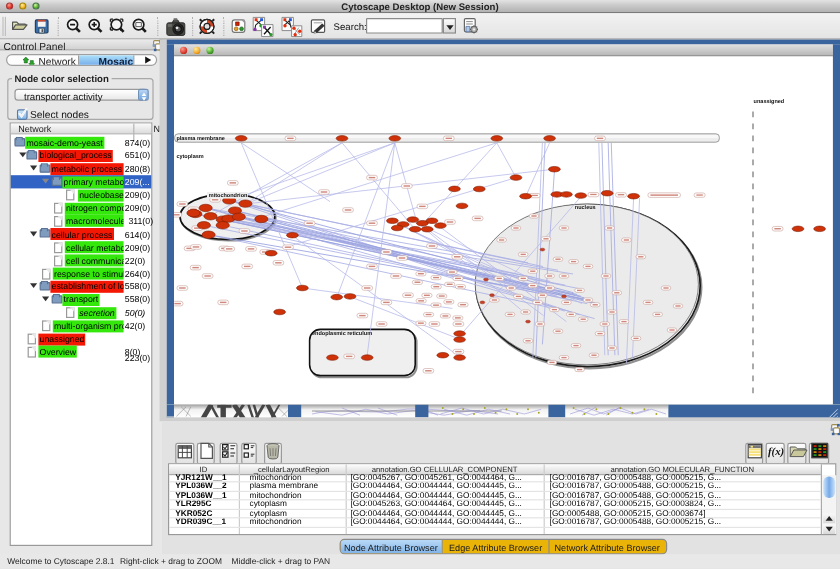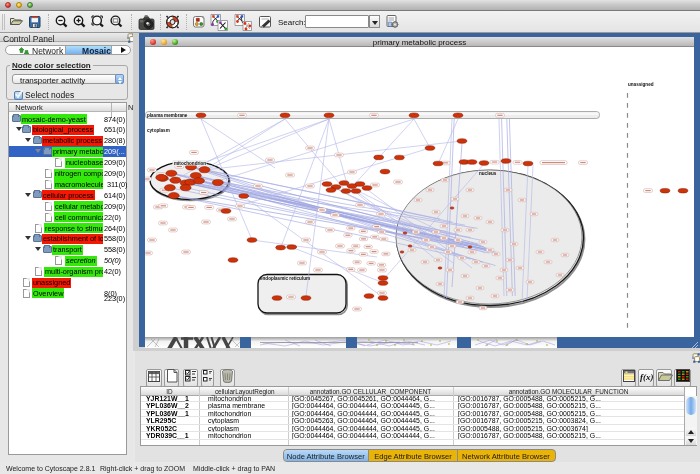--- a/index.html
+++ b/index.html
@@ -42,21 +42,21 @@
 #tabnet { position:absolute; left:0; top:0; width:59px; height:10px; font-size:8.5px;
   color:#222; padding:0.5px 0 0 26px; }
 #tabmosaic { position:absolute; left:59px; top:0; width:47px; height:10px;
   background:linear-gradient(#ade0fb,#6ba3e8); border-left:1px solid #9f9f9f; border-right:1px solid #9f9f9f;
   font-size:8.5px; font-weight:bold; color:#10203a; text-align:center; padding-top:0.5px;padding-left:16px; }
 #tabarrow { position:absolute; left:107px; top:0; width:19px; height:10px; }
 #tabarrow:after { content:""; position:absolute; left:8px; top:1.5px; border:3.5px solid transparent;
   border-left:5.5px solid #111; }
 
 #grpbox { left:6px; top:32px; width:122px; height:35px; border:1px solid #a8a8a8; border-radius:3px; }
-#grplbl { left:10px; top:28px; background:#e7e7e7; padding:0 2px; font-size:8px; font-weight:bold; color:#222;text-decoration:underline; }
+#grplbl { left:10px; top:28px; background:#e7e7e7; padding:0 2px; font-size:8px; font-weight:bold; color:#222; }
 #combo { left:12px; top:41px; width:111px; height:10px; background:linear-gradient(#ffffff,#e8e8e8);
   border:1px solid #9a9a9a; border-radius:3px; font-size:8px; color:#111; padding:0.5px 0 0 7px; }
 #combobtn { left:115px; top:41px; width:9px; height:10px; border-radius:2px;
   background:linear-gradient(#b8d6f5,#6fa5e0); border:1px solid #7090b8; }
 #combobtn i { position:absolute; left:1.5px; width:0; height:0; border:2.5px solid transparent; }
 #combobtn .up { top:0px; border-bottom:3px solid #fff; }
 #combobtn .dn { top:5.5px; border-top:3px solid #fff; }
 #cbxlbl { left:25px; top:57px; font-size:8.5px; color:#111; }
 
 #treebox { left:8px; top:69px; width:119px; height:353px; background:#fff; border:1px solid #9a9a9a; }
@@ -90,20 +90,21 @@
 
 #statusbar { left:0; top:462px; width:700px; height:12px; background:#e8e8e8; font-size:7px; color:#222; }
 #statusbar span { position:absolute; top:3px; }
 </style>
 </head>
 <body>
 <div id="titlebar" class="abs">
   <div class="tl t1"></div>
     <div class="tl t2"></div>
     <div class="tl t3"></div>
+  <div class="ttl">Cytoscape Desktop (New Session)</div>
 </div>
 <div id="toolbar" class="abs">
   <div class="grip"></div>
   <svg class="abs" style="left:0;top:0" width="700" height="33" id="tbicons" viewBox="0 11 700 33">
   <g stroke-linejoin="round">
 
   <path d="M10.5 24.5 L10.5 18.5 L14 18.5 L15.5 20 L21 20 L21 21" fill="#e8e8c0" stroke="#555" stroke-width="1"></path>
   <path d="M10.5 24.5 L13 20.8 L22.5 20.8 L19.5 24.5 Z" fill="#cfcf9e" stroke="#555" stroke-width="1"></path>
 
   <rect x="29.5" y="16.5" width="10.5" height="11" rx="1" fill="#3a6ea8" stroke="#23415f" stroke-width="1"></rect>
@@ -333,21 +334,20 @@
 </div>
 
 <div class="abs" style="left:133px;top:33px;width:567px;height:318px;background:#cfcfcf"></div>
 <div class="abs" style="left:139px;top:33px;width:561px;height:4px;background:#3a649e"></div>
 <div class="abs" style="left:139px;top:37px;width:6px;height:311px;background:#3a649e"></div>
 <div class="abs" style="left:694px;top:37px;width:6px;height:311px;background:#3a649e"></div>
 <div class="abs" style="left:145px;top:37px;width:549px;height:10px;background:linear-gradient(#e0e0e0,#b8b8b8);border-bottom:1px solid #8a8a8a">
   <div class="tl2" style="left:5px;background:radial-gradient(circle at 35% 30%, #ff9a8a, #d93a2e 60%, #8d1407)"></div>
   <div class="tl2" style="left:16px;background:radial-gradient(circle at 35% 30%, #ffe9a0, #f0a623 60%, #a96807)"></div>
   <div class="tl2" style="left:27px;background:radial-gradient(circle at 35% 30%, #c2f792, #47a22c 60%, #1d6007)"></div>
-  <div style="position:absolute;top:1px;width:549px;text-align:center;font-size:8px;color:#111">primary metabolic process</div>
 </div>
 <div class="abs" style="left:145px;top:47px;width:549px;height:290px;background:#fff"></div>
 
 <svg class="abs" style="left:145px;top:47px" width="549" height="290" viewBox="145 47 549 290" font-family="Liberation Sans, sans-serif">
   <rect x="145.5" y="111.5" width="454" height="7" rx="3" fill="#ededed" stroke="#999" stroke-width="0.8"></rect>
 <rect x="146.5" y="112.5" width="452" height="2.5" rx="1" fill="#f8f8f8"></rect>
 
   <line x1="627.5" y1="93" x2="627.5" y2="330" stroke="#8a8a8a" stroke-width="1.2" stroke-dasharray="4.8,5.2"></line>
   <ellipse cx="491" cy="239.5" rx="93.5" ry="67.5" fill="none" stroke="#222" stroke-width="1.8" opacity="0.5"></ellipse>
 <ellipse cx="490" cy="238" rx="93.5" ry="67.5" fill="#ebebeb" stroke="#1a1a1a" stroke-width="1.4"></ellipse>

